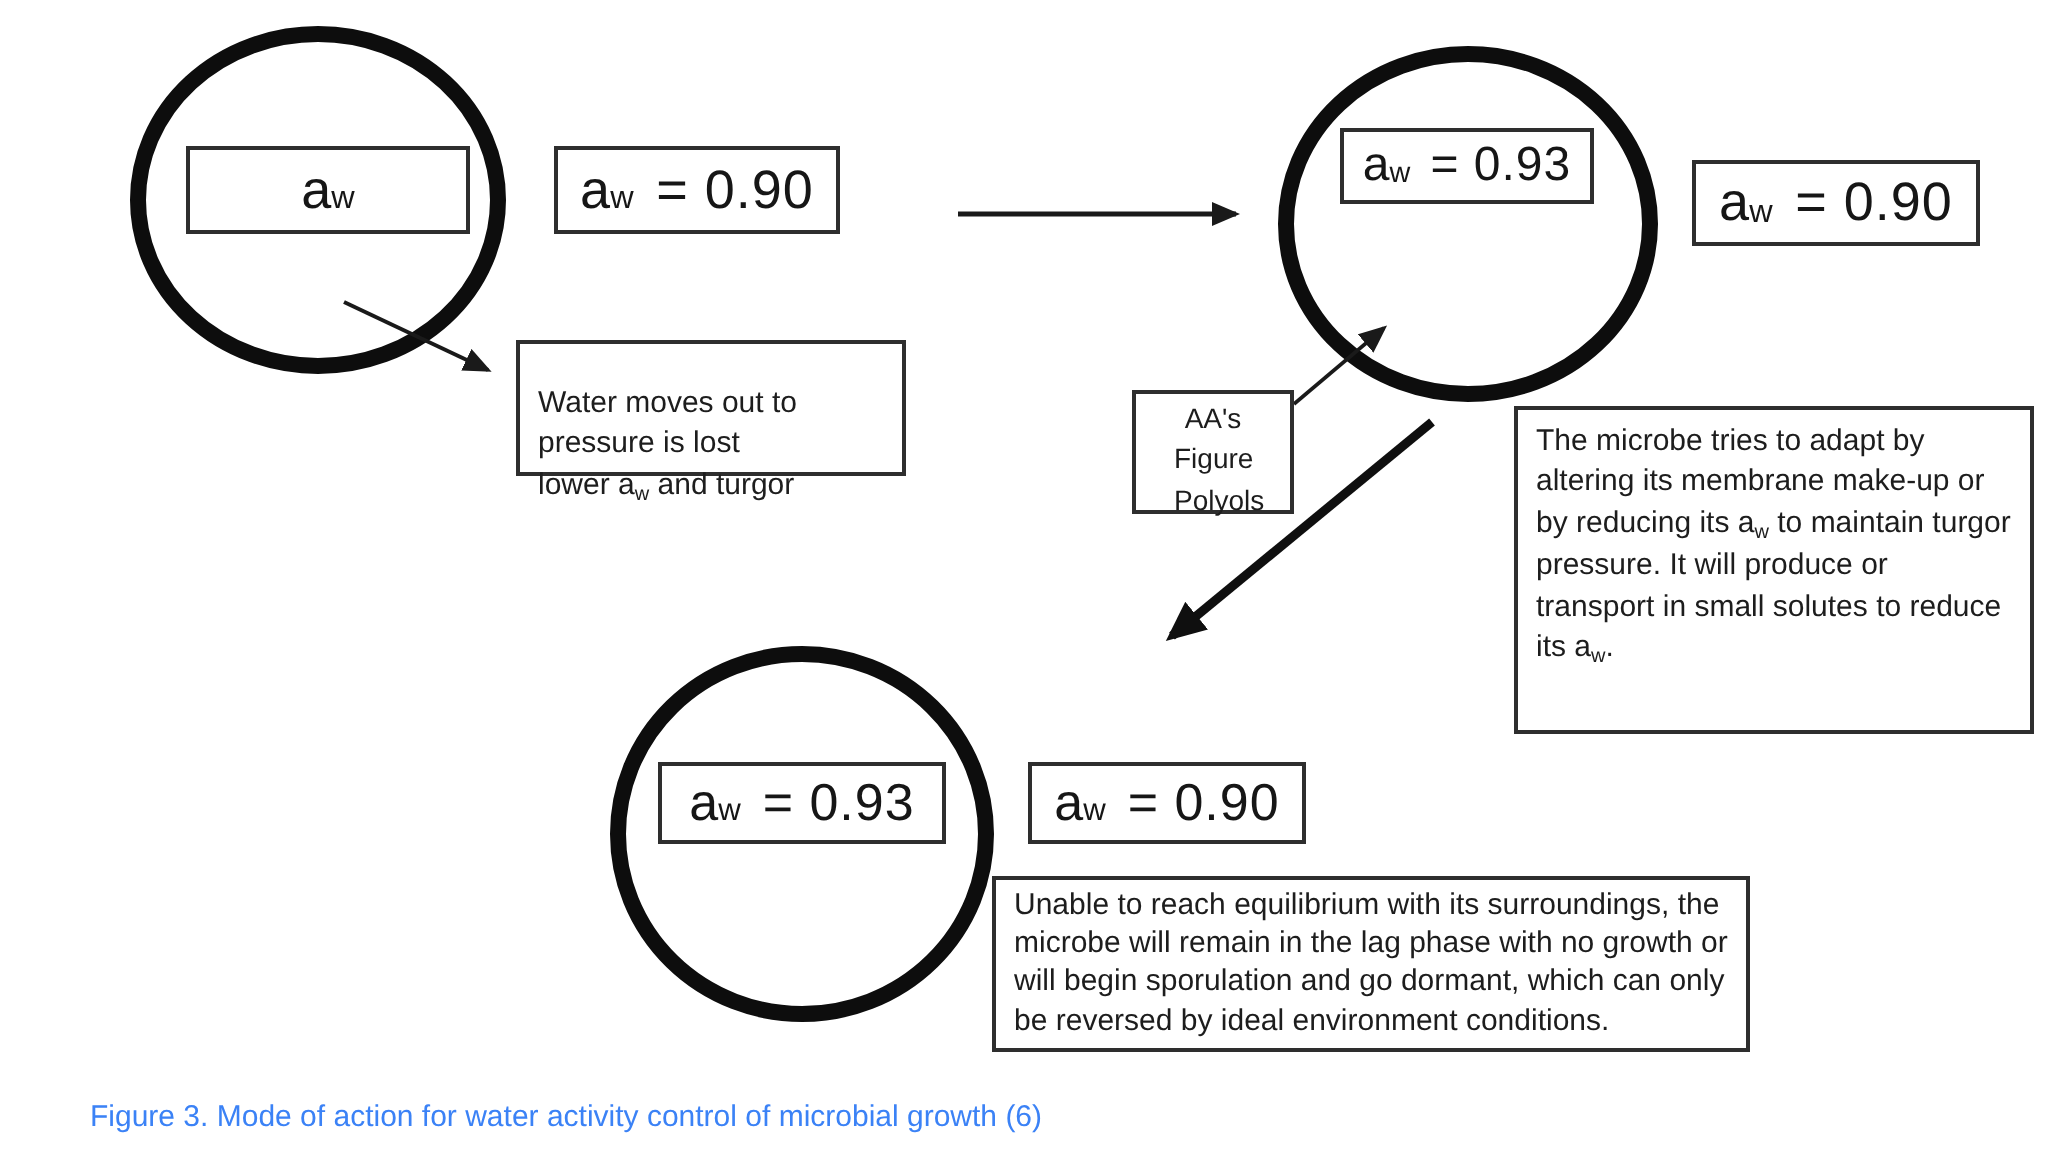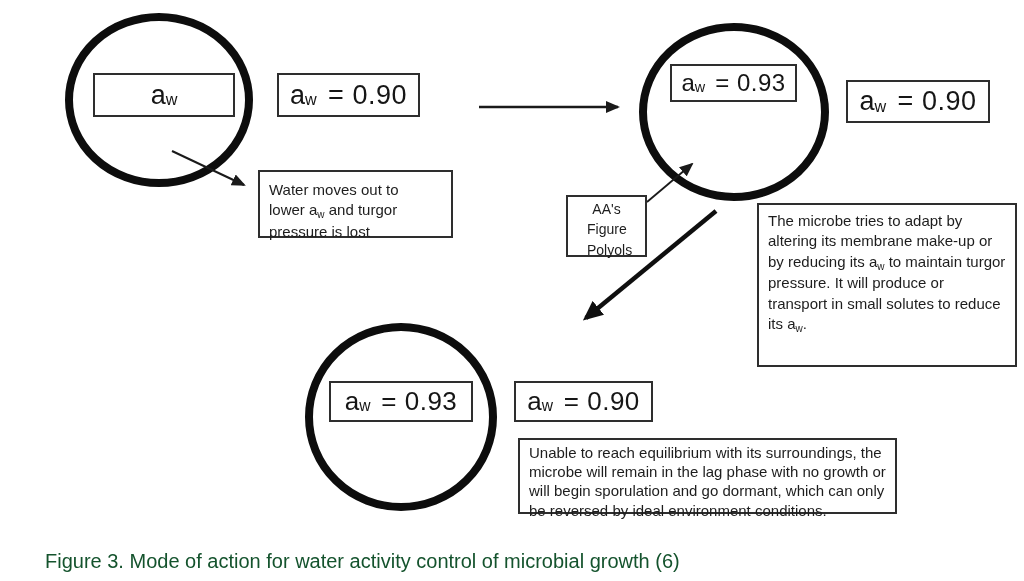--- a/index.html
+++ b/index.html
@@ -10,21 +10,21 @@
   .awbox{display:flex;align-items:center;justify-content:center;font-size:27px;color:#161616;}
   .awbox.small{font-size:24px;}
   .awbox.mid{font-size:26px;}
   .awbox .sub{font-size:0.6em;position:relative;top:0.28em;}
   .awbox .val{margin-left:0.42em;letter-spacing:0.5px;}
   .note{font-size:15px;line-height:1.36;padding:6px 9px;color:#1d1d1d;}
   .note .sub{font-size:10px;vertical-align:-3px;}
   .note .ln{display:block;}
   .note.tight{line-height:1.28;padding:3px 9px;}
   .note.center{text-align:center;font-size:14px;line-height:1.45;padding:2px 19px;}
-  .caption{position:absolute;left:45px;top:550px;font-size:20px;color:#14532d;}
+  .caption{position:absolute;left:45px;top:550px;font-size:15px;color:#3b82f6;}
 </style>
 </head>
 <body>
 
 <div id="page">
 
   <svg class="canvas" viewBox="0 0 1024 581">
     <defs>
       <marker id="ah" markerUnits="userSpaceOnUse" markerWidth="14" markerHeight="12" refX="12" refY="6" orient="auto">
         <path d="M0,0 L14,6 L0,12 z" fill="#1a1a1a"></path>
@@ -46,24 +46,24 @@
 
   <div class="box awbox" style="left:93px;top:73px;width:142px;height:44px;">
     <span>a</span>
       <span class="sub">w</span>
   </div>
   <div class="box awbox" style="left:277px;top:73px;width:143px;height:44px;">
     <span>a</span>
       <span class="sub">w</span>
       <span class="val">= 0.90</span>
   </div>
-  <div class="box note" style="left:258px;top:170px;width:195px;height:68px;padding:8px 9px;">
+  <div class="box note" style="left:258px;top:170px;width:195px;height:68px;padding:20px 9px;">
     <span class="ln">Water moves out to</span>
+    <span class="ln">pressure is lost</span>
     <span class="ln"><span>lower a</span><span class="sub">w</span><span> and turgor</span></span>
-    <span class="ln">pressure is lost</span>
   </div>
 
   <div class="box awbox small" style="left:670px;top:64px;width:127px;height:38px;">
     <span>a</span>
       <span class="sub">w</span>
       <span class="val">= 0.93</span>
   </div>
   <div class="box awbox" style="left:846px;top:80px;width:144px;height:43px;">
     <span>a</span>
       <span class="sub">w</span>
@@ -81,19 +81,19 @@
   <div class="box awbox mid" style="left:329px;top:381px;width:144px;height:41px;">
     <span>a</span>
       <span class="sub">w</span>
       <span class="val">= 0.93</span>
   </div>
   <div class="box awbox mid" style="left:514px;top:381px;width:139px;height:41px;">
     <span>a</span>
       <span class="sub">w</span>
       <span class="val">= 0.90</span>
   </div>
-  <div class="box note tight" style="left:518px;top:438px;width:379px;height:76px;">
+  <div class="box note tight" style="left:496px;top:438px;width:379px;height:88px;">
     <span>Unable to reach equilibrium  with  its surroundings, the microbe will remain in the lag phase with no growth or will begin sporulation and go dormant, which can only be reversed by ideal environment conditions.</span>
   </div>
 
   <div class="caption">Figure 3. Mode of action for water activity control of microbial growth (6)</div>
 
 </div>
 
 </body></html>

